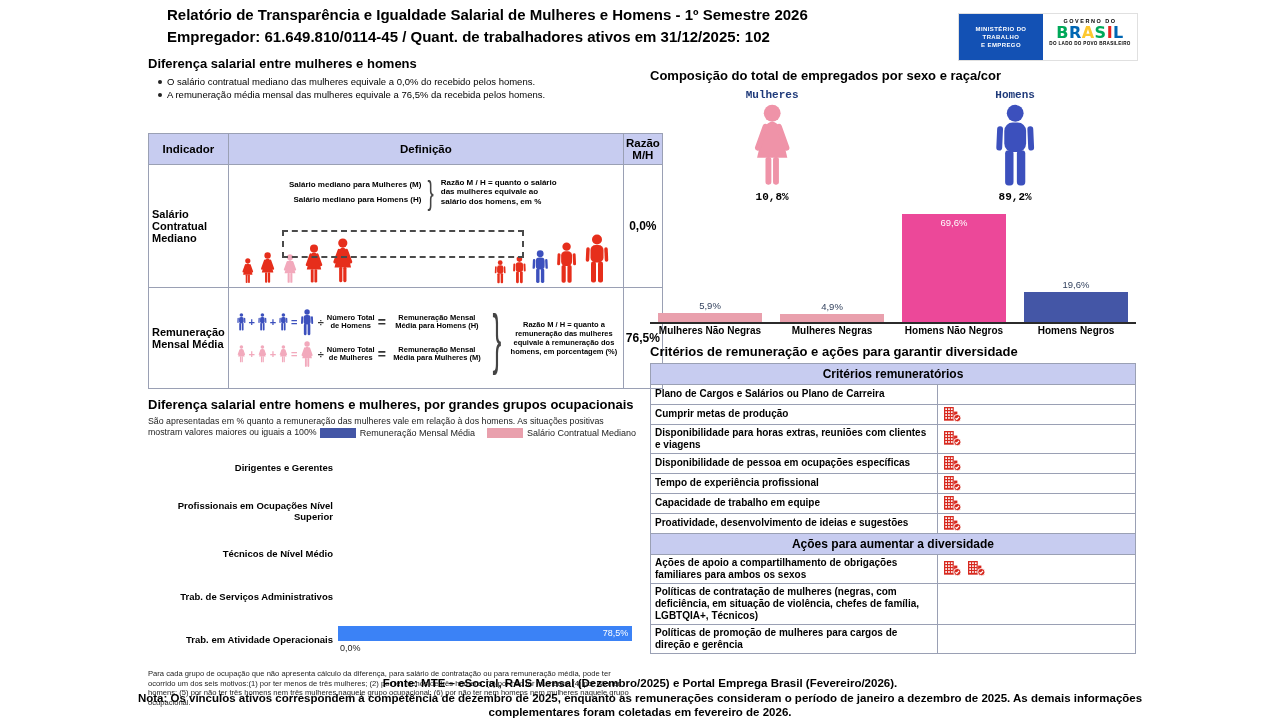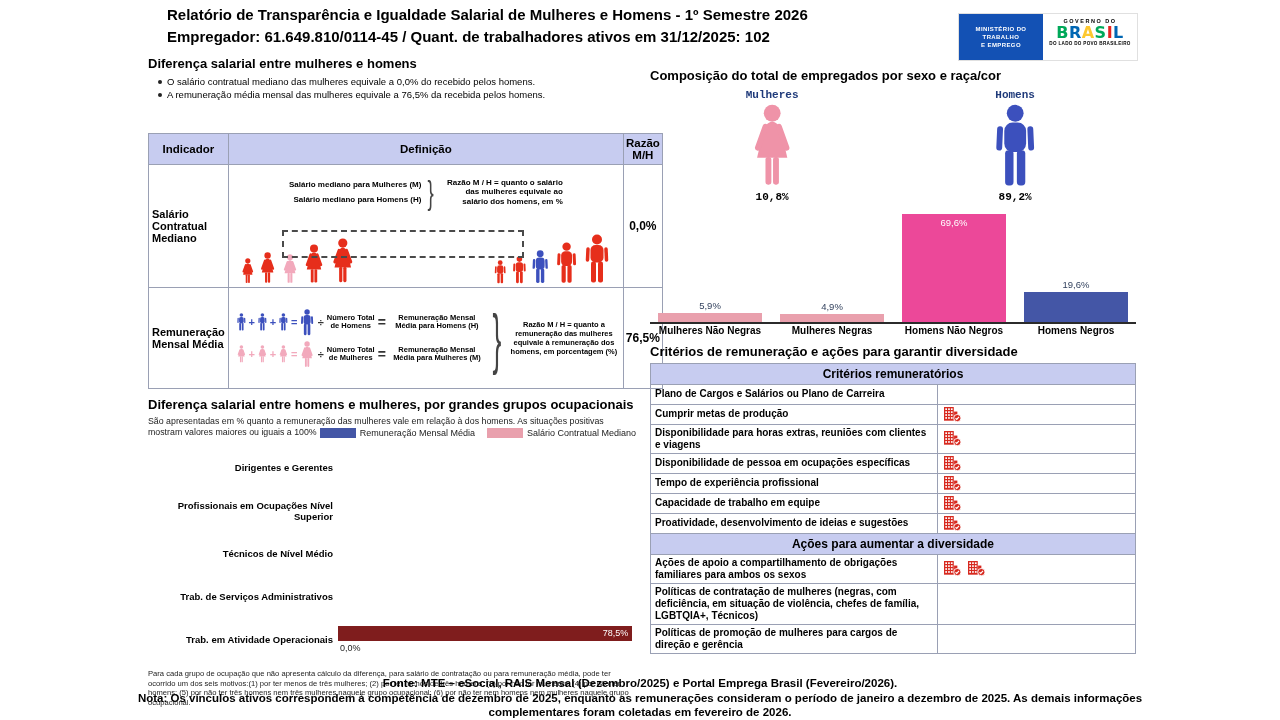--- a/index.html
+++ b/index.html
@@ -27,21 +27,21 @@
   .ind-table{width:100%;border:1px solid #9aa0b4;border-collapse:collapse;margin-top:32px;}
   .ind-table th{background:#c7ccf0;font-size:11.5px;font-weight:bold;padding:3px 2px;border:1px solid #9aa0b4;}
   .ind-table td{border:1px solid #9aa0b4;vertical-align:middle;}
   .cell-ind{width:72px;font-size:11px;font-weight:bold;padding:2px 3px;}
   .cell-ratio{width:90px;text-align:center;font-size:12px;font-weight:bold;}
   .row1 td{height:118px;} .row2 td{height:96px;}
   .def-top{display:flex;justify-content:center;align-items:center;gap:4px;margin-top:4px;}
   .def-lines{text-align:right;font-size:8px;font-weight:bold;line-height:15px;}
   .brace{font-size:34px;font-weight:400;color:#444;transform:scaleX(.55);display:inline-block;}
   .brace.big{font-size:66px;transform:scaleX(.4);}
-  .def-note{width:122px;font-size:8px;font-weight:bold;text-align:right;line-height:9.5px;}
+  .def-note{width:122px;font-size:8px;font-weight:bold;text-align:left;line-height:9.5px;}
   .people-row{position:relative;height:66px;margin-top:6px;padding:0 10px;display:flex;justify-content:space-between;align-items:flex-end;}
   .people-group{display:flex;align-items:flex-end;gap:3px;}
   .median-dash{position:absolute;left:52px;width:238px;top:12px;height:24px;border:2px dashed #4a4a4a;}
   .formula-wrap{display:flex;align-items:center;padding:2px 2px 2px 6px;}
   .formulas{flex:1;}
   .formula-line{display:flex;align-items:center;gap:2px;margin:5px 0;}
   .op{font-weight:bold;font-size:11px;}
   .op.dark{color:#333;}
   .op.big{font-size:14px;}
   .ftext{font-size:7.5px;font-weight:bold;text-align:center;line-height:8.5px;display:inline-block;}
@@ -344,21 +344,21 @@
             <div class="occ-label">Técnicos de Nível Médio</div>
     <div class="occ-bars"></div>
           </div>
           <div class="occ-row">
             <div class="occ-label">Trab. de Serviços Administrativos</div>
     <div class="occ-bars"></div>
           </div>
           <div class="occ-row">
             <div class="occ-label">Trab. em Atividade Operacionais</div>
     <div class="occ-bars">
-              <div class="occ-bar" style="width:98.125%;background:#7f1d1d">78,5%</div>
+              <div class="occ-bar" style="width:98.125%;background:#3b82f6">78,5%</div>
               <div class="occ-zero">0,0%</div>
             </div>
           </div>
         </div>
       <div class="occ-foot">Para cada grupo de ocupação que não apresenta cálculo da diferença, para salário de contratação ou para remuneração média, pode ter ocorrido um dos seis motivos:(1) por ter menos de três mulheres; (2) por ter menos de três homens; (3) por não ter mulheres; (4) por não ter homens; (5) por não ter três homens nem três mulheres naquele grupo ocupacional; (6) por não ter nem homens nem mulheres naquele grupo ocupacional.</div>
     </div>
   </div>
 
   <div class="right-col">
     <div class="sec-title">Composição do total de empregados por sexo e raça/cor</div>

